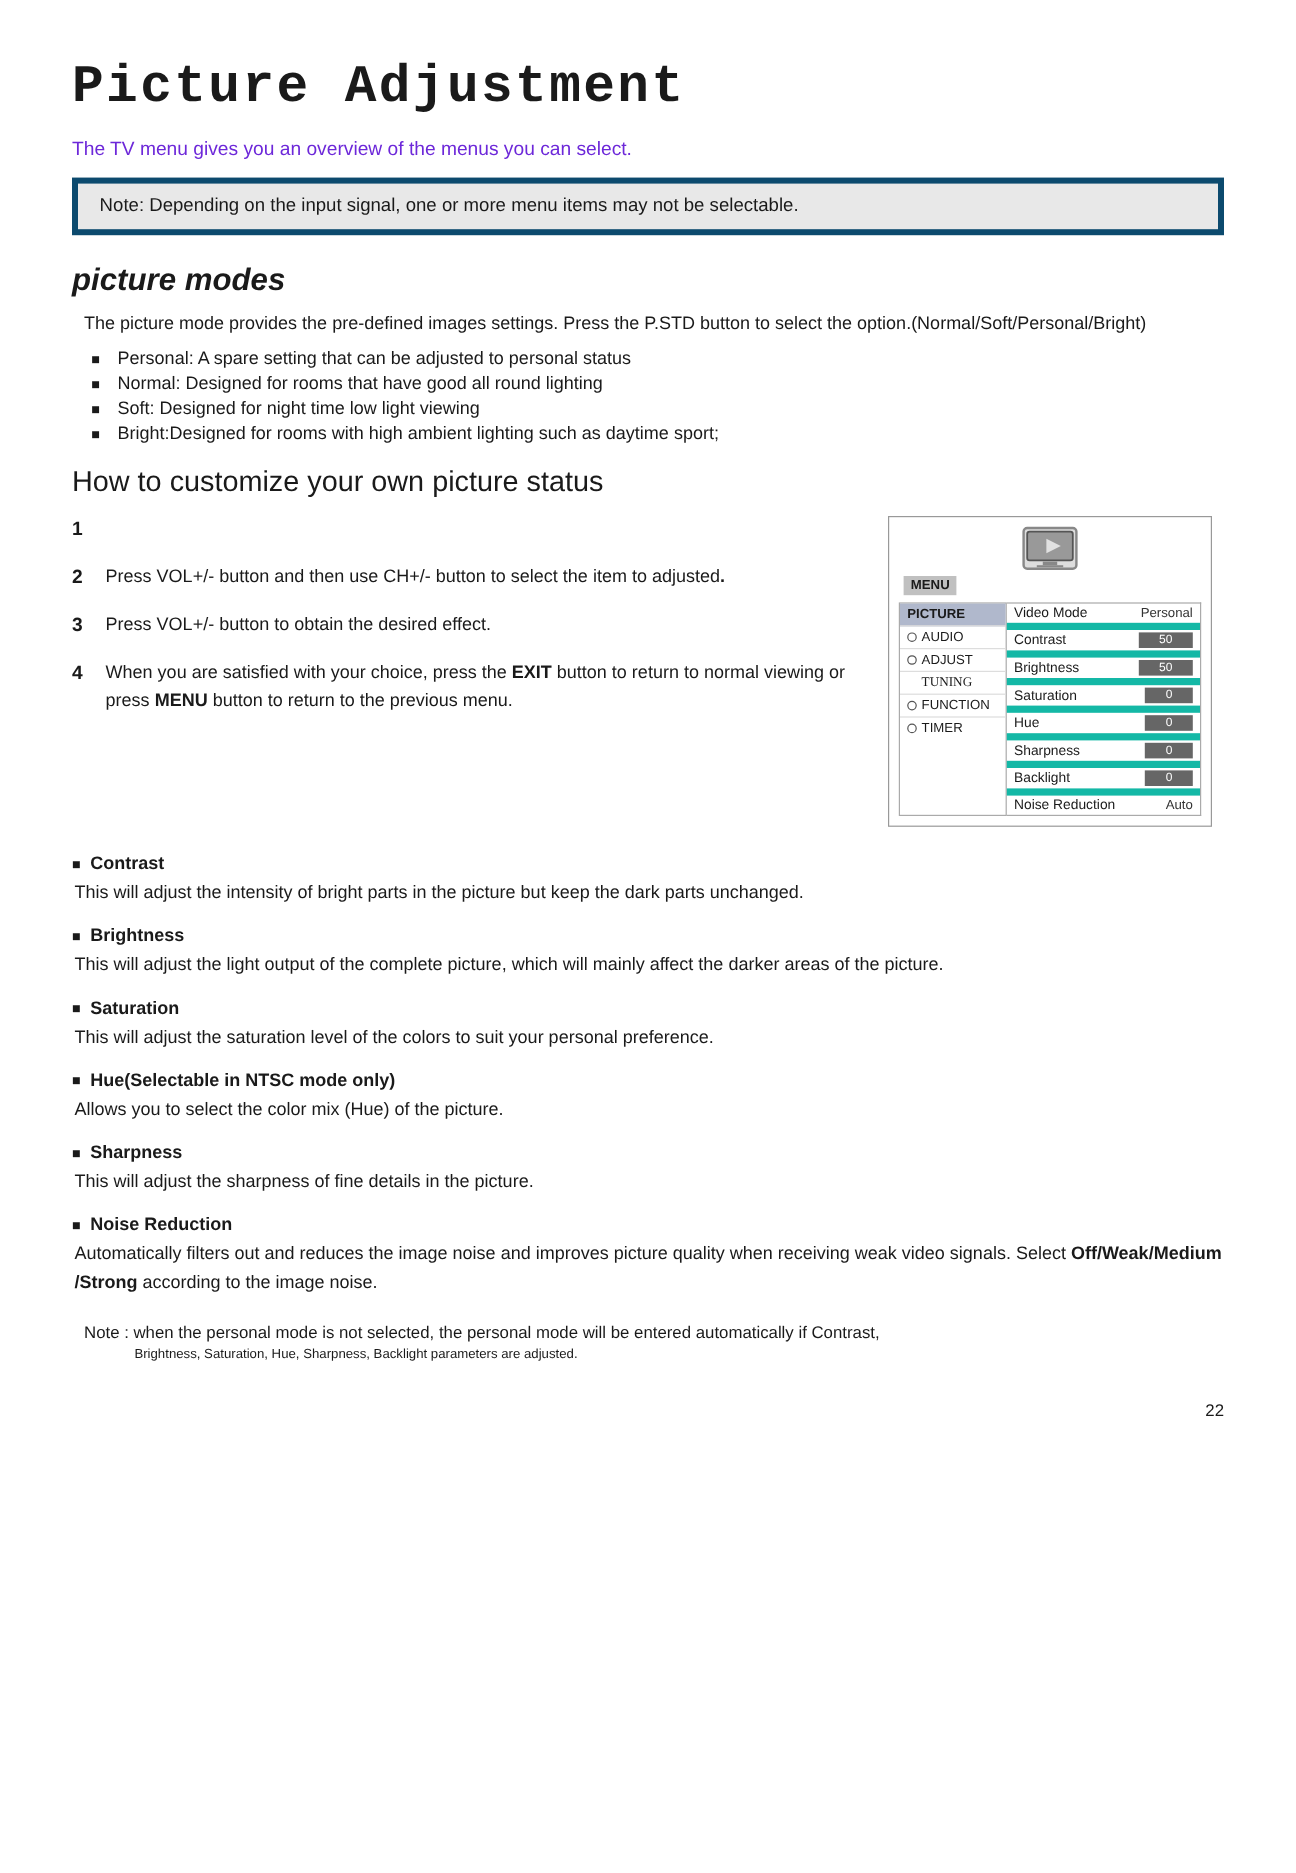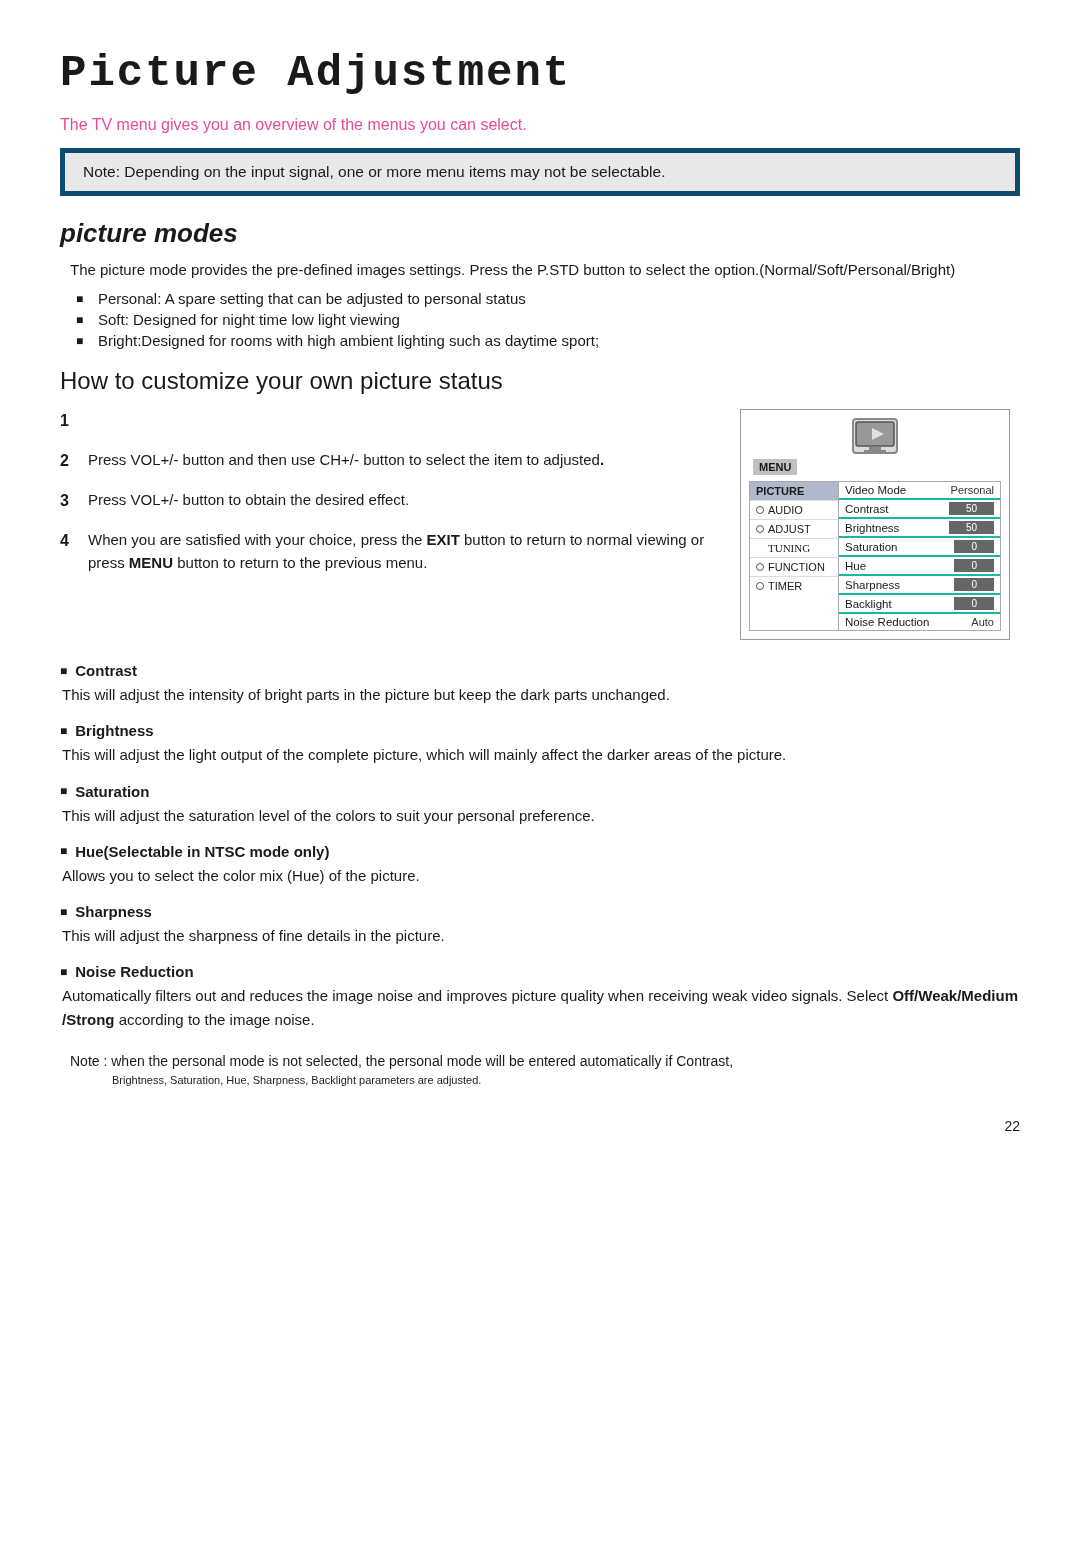--- a/index.html
+++ b/index.html
@@ -15,21 +15,21 @@
     h1.page-title {
       font-family: 'Courier New', Courier, monospace;
       font-size: 44px;
       font-weight: bold;
       letter-spacing: 2px;
       margin-bottom: 18px;
     }
     .subtitle {
       font-size: 16px;
       margin-bottom: 14px;
-      color: #ec4899;
+      color: #6d28d9;
     }
     .note-box {
       background: #e8e8e8;
       border: 5px solid #0c4a6e;
       padding: 10px 18px;
       font-size: 15.5px;
       margin-bottom: 22px;
     }
     h2.section-title {
       font-size: 26px;
@@ -155,21 +155,21 @@
     .menu-right {
       border: 1px solid #aaa;
       border-left: none;
       font-size: 11.5px;
       flex: 1;
     }
     .menu-right-row {
       display: flex;
       justify-content: space-between;
       padding: 2px 6px;
-      border-bottom: 2px solid #14b8a6;
+      border-bottom: 6px solid #14b8a6;
       align-items: center;
     }
     .menu-right-row:last-child { border-bottom: none; }
     .value-bar {
       background: #666;
       color: #fff;
       font-size: 10px;
       padding: 1px 17px;
       min-width: 30px;
       text-align: center;
@@ -222,20 +222,21 @@
 <p class="subtitle">The TV menu gives you an overview of the menus you can select.</p>
 
 <div class="note-box">Note: Depending on the input signal, one or more menu items may not be selectable.</div>
 
 <h2 class="section-title">picture modes</h2>
 
 <p class="intro-para">The picture mode provides the pre-defined images settings. Press the P.STD button to select the option.(Normal/Soft/Personal/Bright)</p>
 
 <ul class="bullet-list">
   <li>Personal: A spare setting that can be adjusted to personal status</li>
+  <li>Normal: Designed for rooms that have good all round lighting</li>
   <li>Soft: Designed for night time low light viewing</li>
   <li>Bright:Designed for rooms with high ambient lighting such as daytime sport;</li>
 </ul>
 
 <h3 class="sub-title">How to customize your own picture status</h3>
 
 <div class="two-col">
   <div class="steps-col">
 
     <div class="step">

